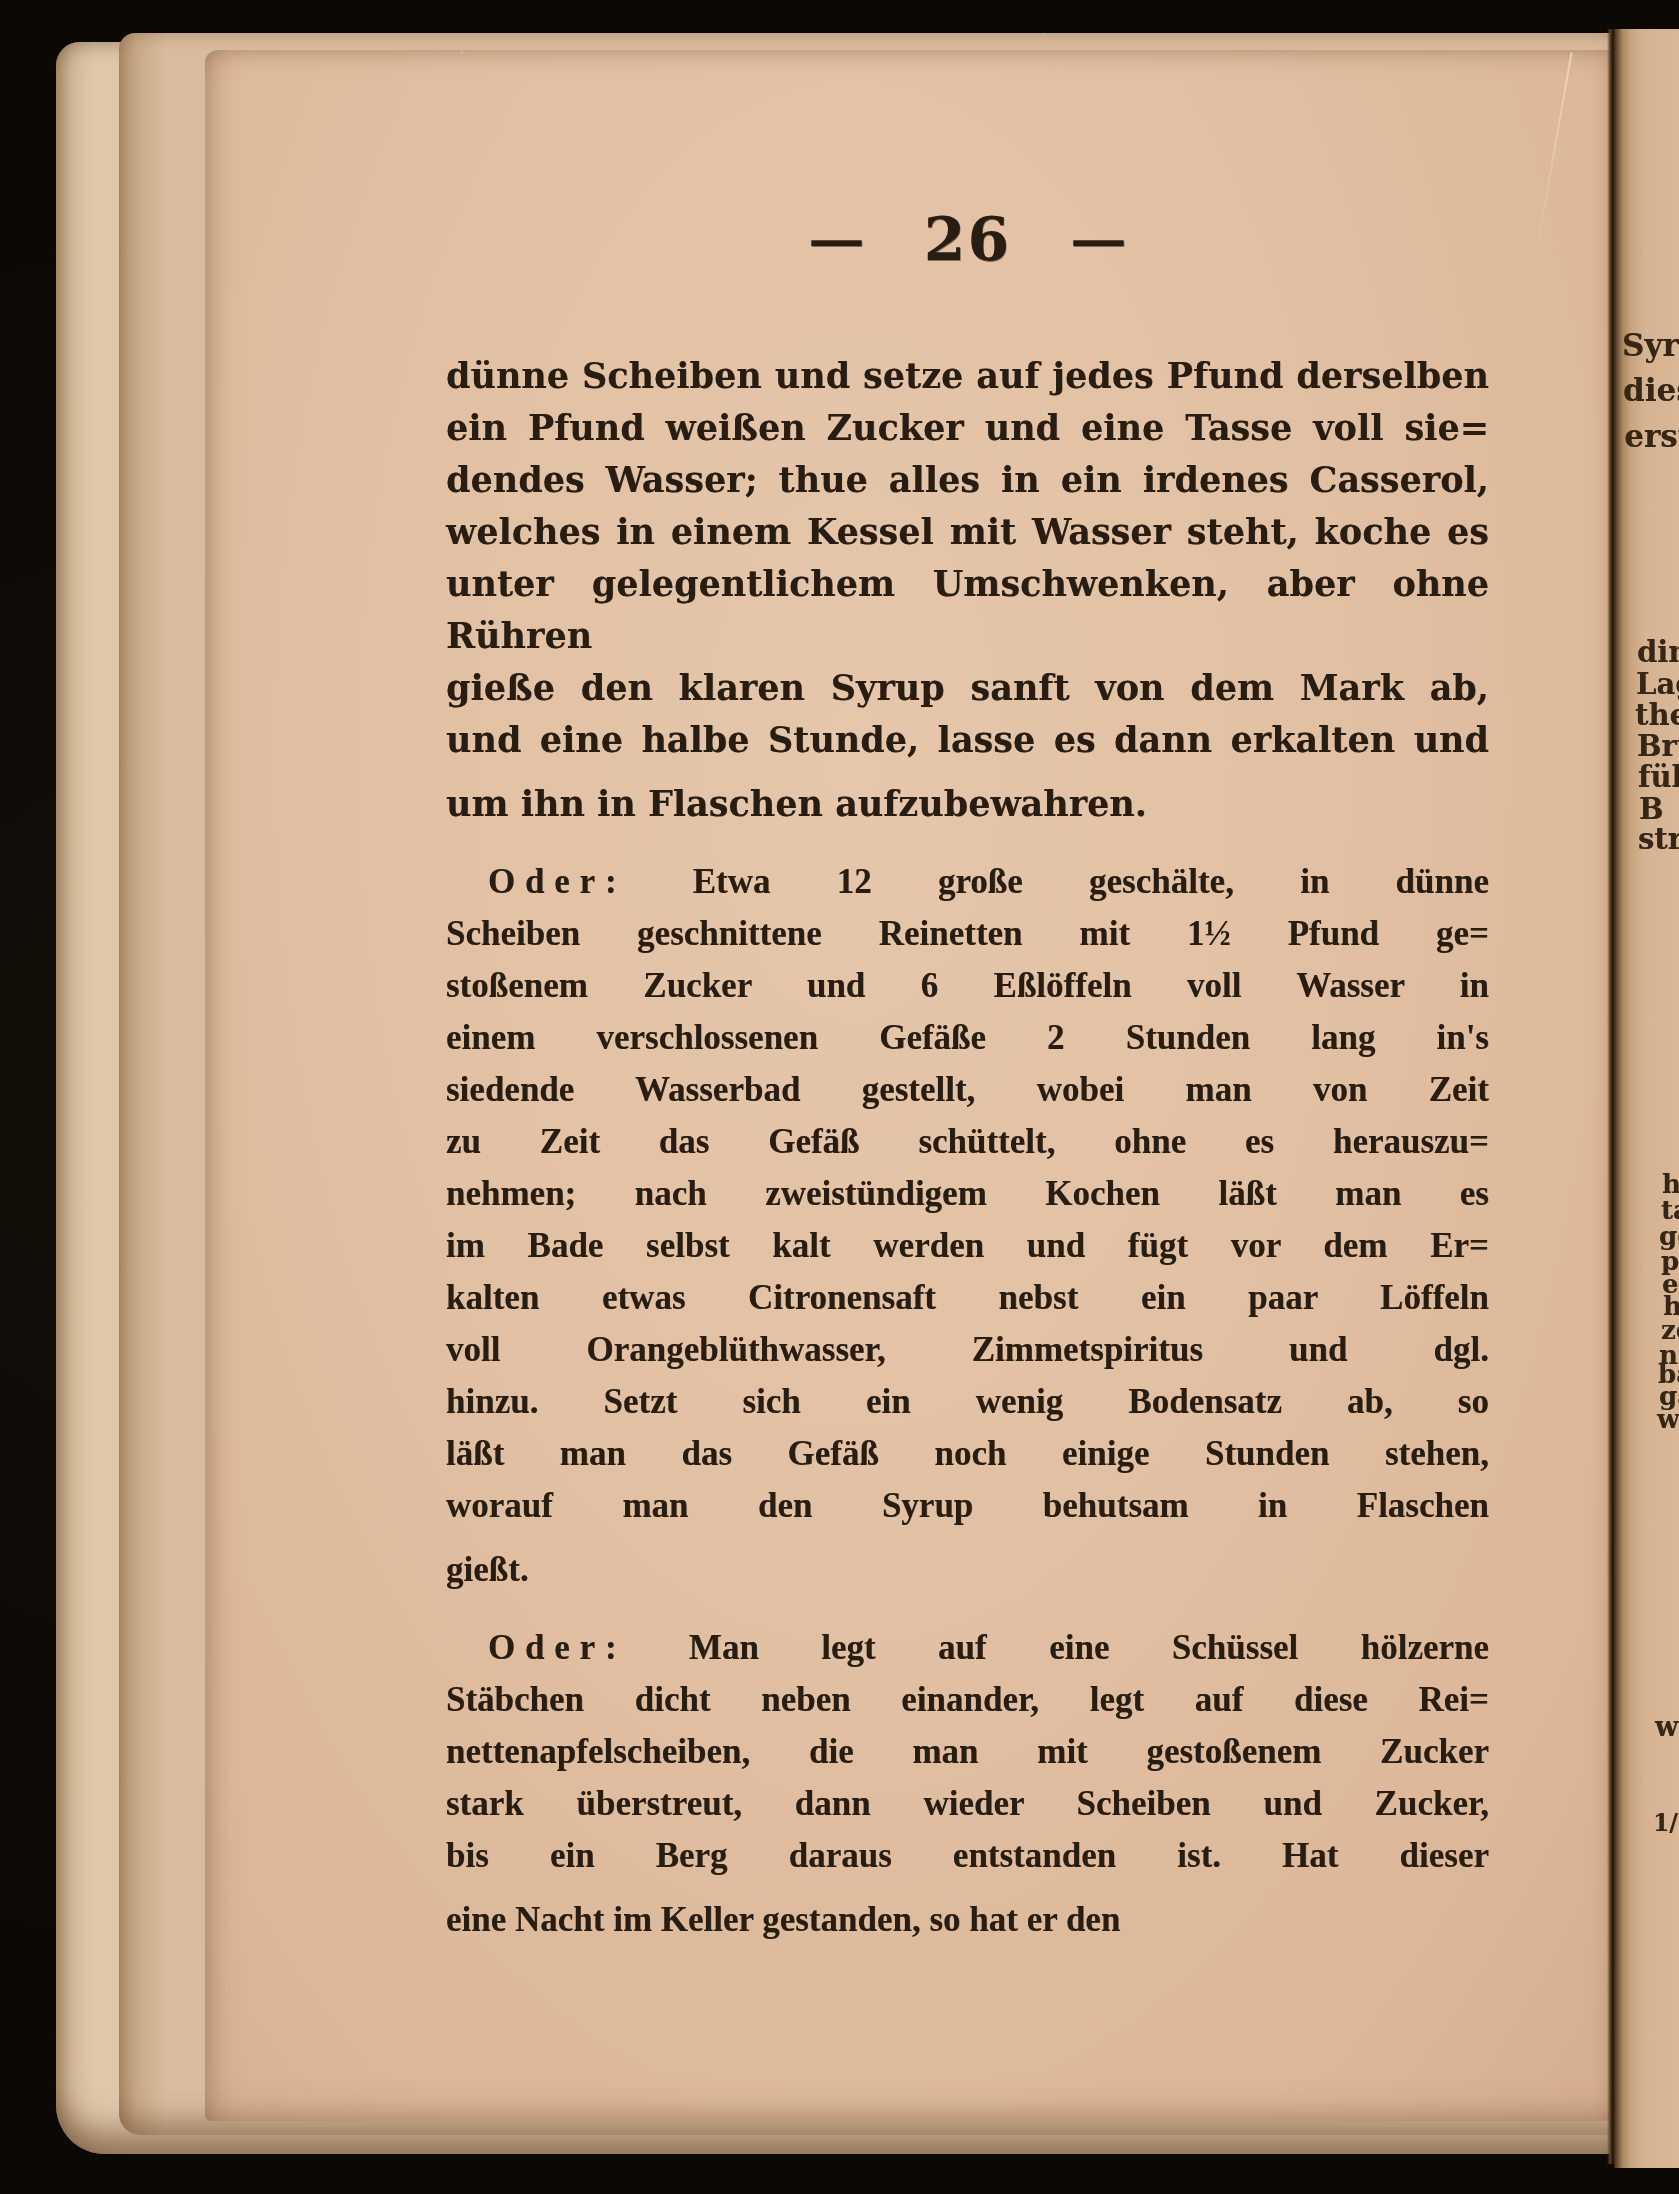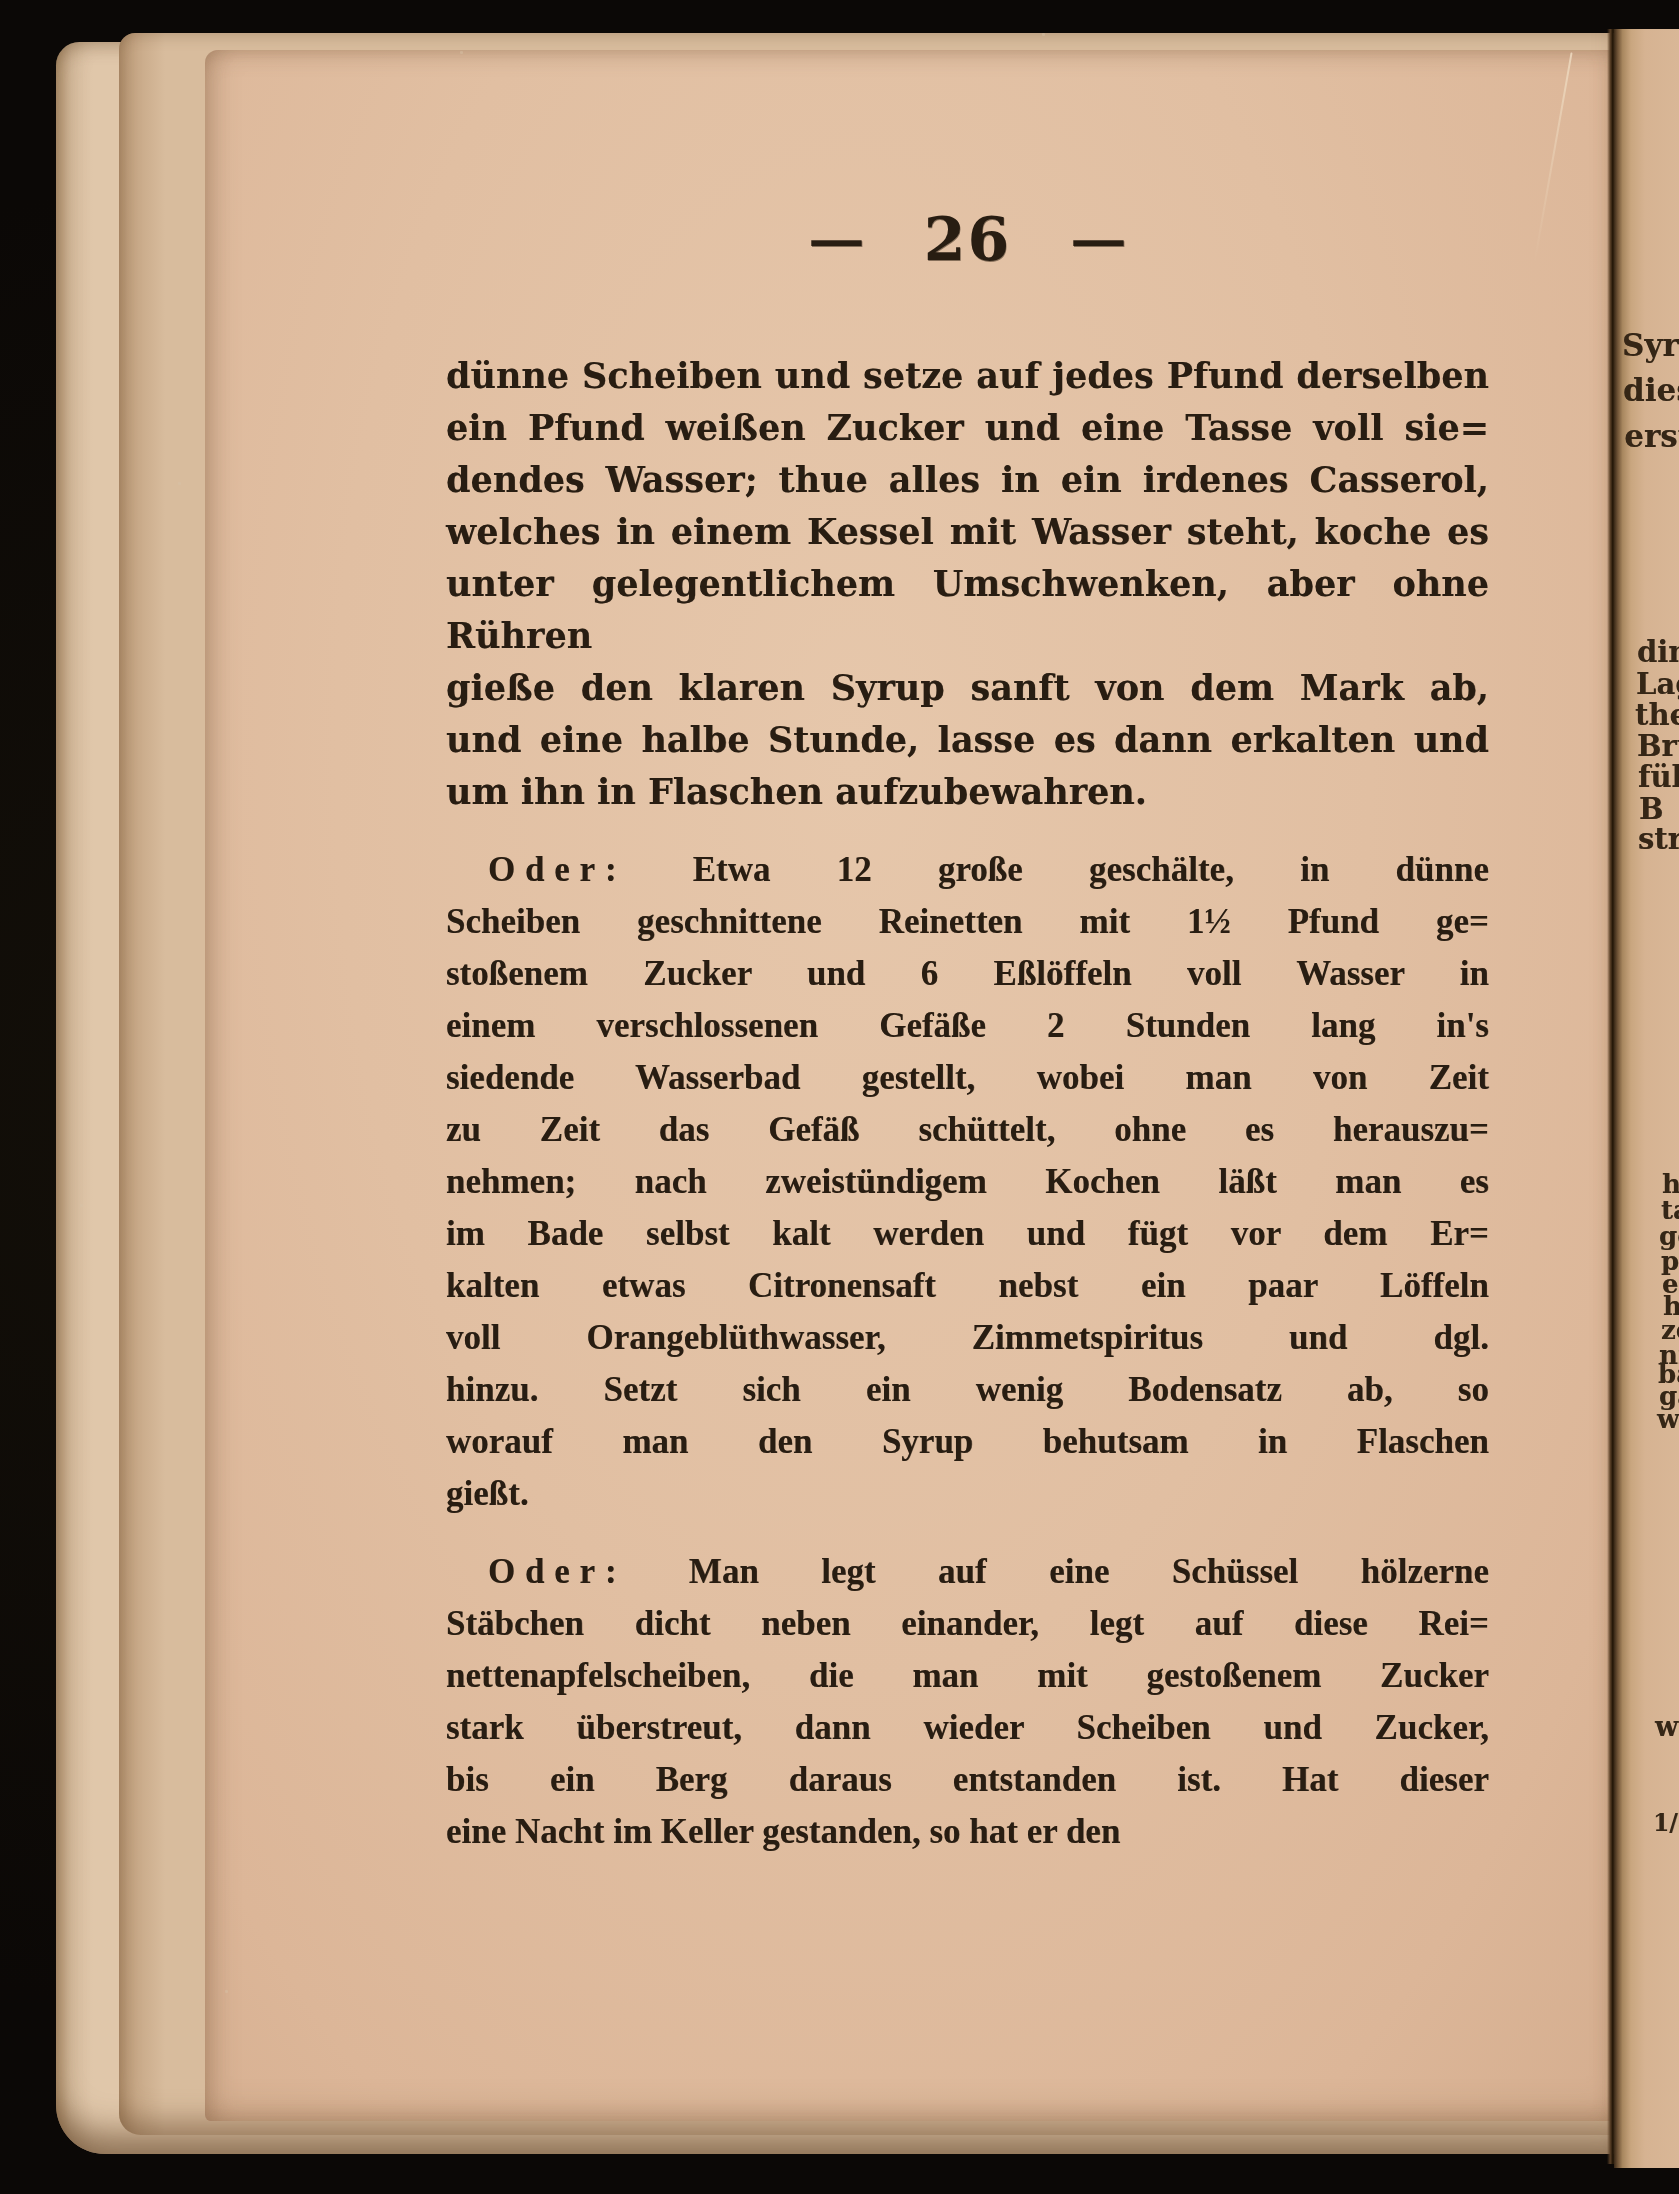--- a/index.html
+++ b/index.html
@@ -94,21 +94,21 @@
   .para + .para { margin-top: 26px; font-family: Liberation Serif, serif; }
   .line {
     font-size: 35px;
     font-weight: bold;
     line-height: 52px;
     white-space: normal;
     text-align: justify;
     text-align-last: justify;
     text-shadow: 0.3px 0.4px 0.5px rgba(38, 26, 14, 0.45);
   }
-  .line.last { text-align-last: left; }
+  .line.last { text-align-last: left; margin-top: 12px; }
   .line.indent { padding-left: 42px; }
   .lead { letter-spacing: 0.28em; }
   
   .gutter {
     position: absolute;
     left: 1607px; top: 29px;
     width: 7.5px; height: 2135px;
     background: linear-gradient(90deg,
       rgba(60, 40, 20, 0) 0%,
       #5a4027 40%,
@@ -181,20 +181,21 @@
           <div class="line">Scheiben geschnittene Reinetten mit 1½ Pfund ge=</div>
           <div class="line">stoßenem Zucker und 6 Eßlöffeln voll Wasser in</div>
           <div class="line">einem verschlossenen Gefäße 2 Stunden lang in's</div>
           <div class="line">siedende Wasserbad gestellt, wobei man von Zeit</div>
           <div class="line">zu Zeit das Gefäß schüttelt, ohne es herauszu=</div>
           <div class="line">nehmen; nach zweistündigem Kochen läßt man es</div>
           <div class="line">im Bade selbst kalt werden und fügt vor dem Er=</div>
           <div class="line">kalten etwas Citronensaft nebst ein paar Löffeln</div>
           <div class="line">voll Orangeblüthwasser, Zimmetspiritus und dgl.</div>
           <div class="line">hinzu. Setzt sich ein wenig Bodensatz ab, so</div>
+          <div class="line">läßt man das Gefäß noch einige Stunden stehen,</div>
           <div class="line">worauf man den Syrup behutsam in Flaschen</div>
           <div class="line last">gießt.</div>
         </div>
         <div class="para">
           <div class="line indent"><span class="lead">Oder:</span> Man legt auf eine Schüssel hölzerne</div>
           <div class="line">Stäbchen dicht neben einander, legt auf diese Rei=</div>
           <div class="line">nettenapfelscheiben, die man mit gestoßenem Zucker</div>
           <div class="line">stark überstreut, dann wieder Scheiben und Zucker,</div>
           <div class="line">bis ein Berg daraus entstanden ist. Hat dieser</div>
           <div class="line last">eine Nacht im Keller gestanden, so hat er den</div>

